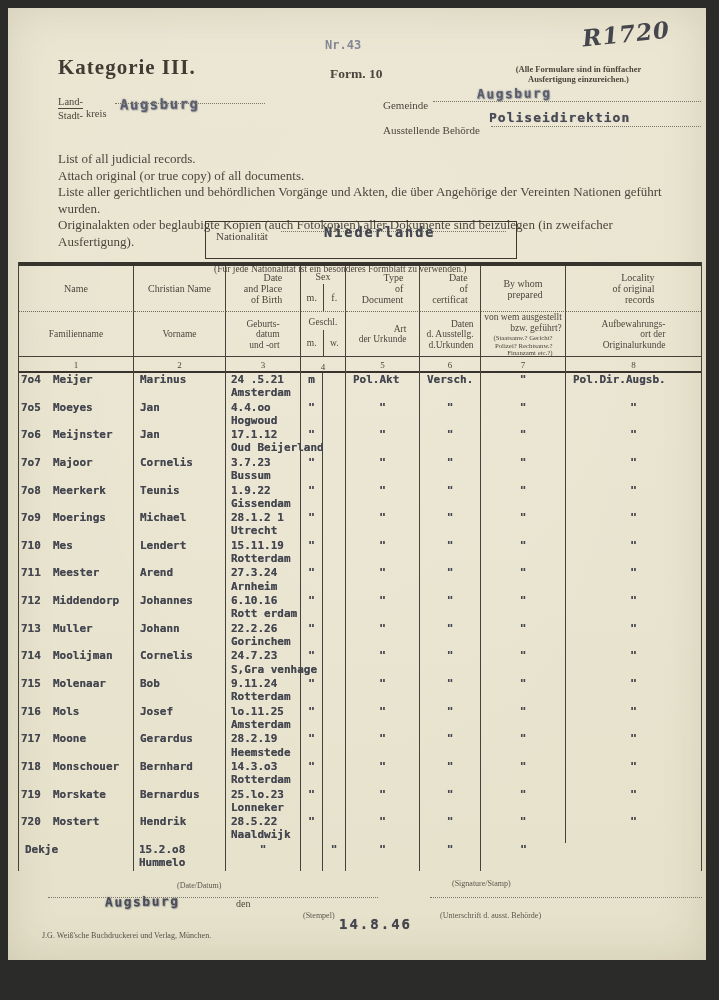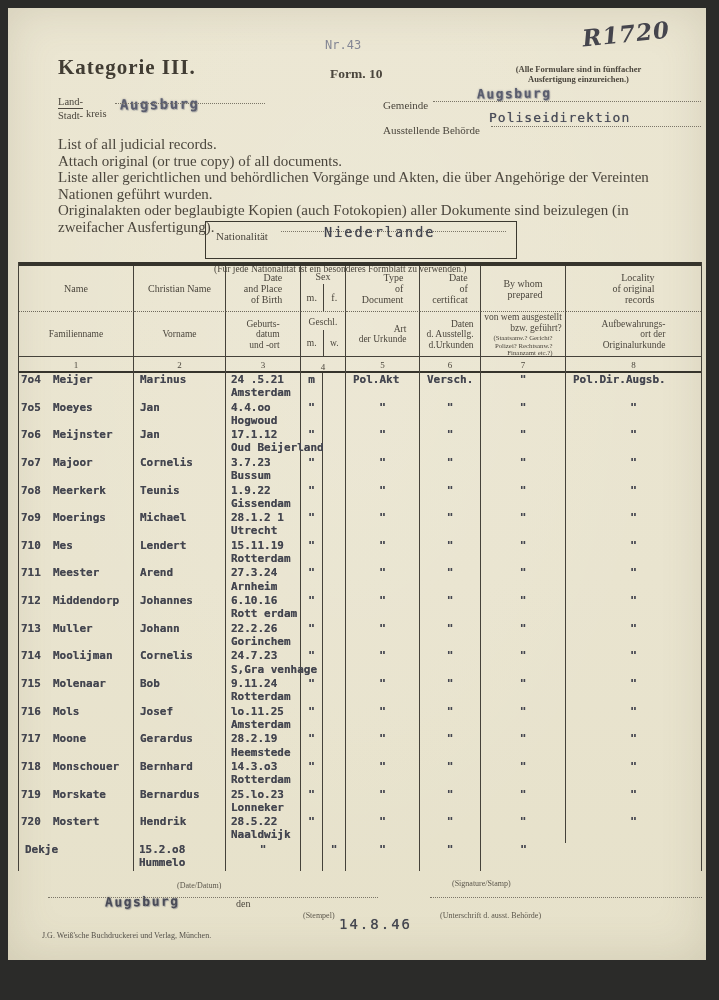--- a/index.html
+++ b/index.html
@@ -13,21 +13,21 @@
   .paper{
     position:absolute;left:8px;top:8px;width:698px;height:952px;
     background:
       radial-gradient(ellipse at 50% 35%, rgba(255,255,255,0.10), transparent 65%),
       linear-gradient(180deg,#ebe6d2 0%, #e9e4cf 60%, #e6e1ca 100%);
     box-shadow:inset 0 0 45px rgba(110,100,70,0.18);
   }
   .abs{position:absolute;}
   .printed{font-family:"Liberation Serif", serif;color:#4b463d;}
   .typed{
-    font-family:"DejaVu Sans Mono", monospace;font-weight:normal;color:#43454f;
+    font-family:"DejaVu Sans Mono", monospace;font-weight:bold;color:#43454f;
     text-shadow:0 0 0.7px rgba(67,69,79,0.75);
   }
   .stamp{
     font-family:"DejaVu Sans Mono", monospace;font-weight:bold;color:#5a5d6e;
     letter-spacing:1.5px;
     text-shadow:0 0 2px rgba(90,93,110,0.65), 1px 1px 0 rgba(90,93,110,0.3);
     transform:rotate(-0.8deg);
   }
   .dotline{border-bottom:1.5px dotted #7b7668;height:1px;}
   .smalllabel{font-family:"Liberation Serif", serif;font-size:8px;color:#5c574c;}
@@ -51,21 +51,21 @@
   .kreis-stamp{left:112px;top:88px;font-size:14px;}
   .kreis-dots{left:107px;top:94px;width:150px;}
 
   .gem-value{left:469px;top:78px;font-size:13px;}
   .gem-label{left:375px;top:91px;font-size:11px;}
   .gem-dots{left:425px;top:92px;width:268px;}
   .beh-value{left:481px;top:102px;font-size:13px;letter-spacing:1px;color:#494c58;}
   .beh-label{left:375px;top:116px;font-size:11px;}
   .beh-dots{left:483px;top:117px;width:210px;}
 
-  .instructions{left:50px;top:128px;font-size:15px;line-height:16.5px;width:630px;}
+  .instructions{left:50px;top:143px;font-size:13px;line-height:16.5px;width:630px;}
 
   .natbox{left:197px;top:213px;width:312px;height:38px;border:1.5px solid #3b382f;box-sizing:border-box;}
   .nat-label{position:absolute;left:10px;top:8px;font-size:11px;}
   .nat-value{position:absolute;left:118px;top:2px;font-size:13.5px;letter-spacing:2px;}
   .nat-dots{position:absolute;left:75px;top:8px;width:225px;}
   .nat-note{position:absolute;left:8px;top:22px;font-size:9.5px;margin-top:20px;}
 
   
   .table{position:absolute;left:10px;top:254px;width:684px;
     border-left:1px solid #45423a;border-right:1px solid #45423a;box-sizing:border-box;}

